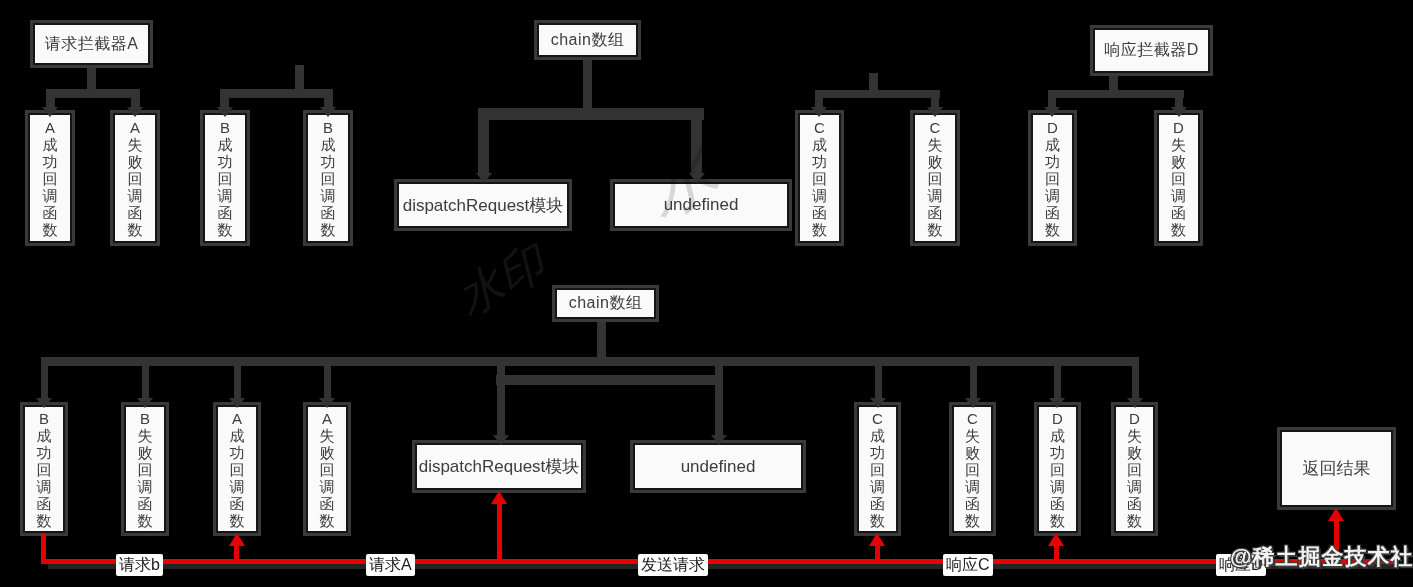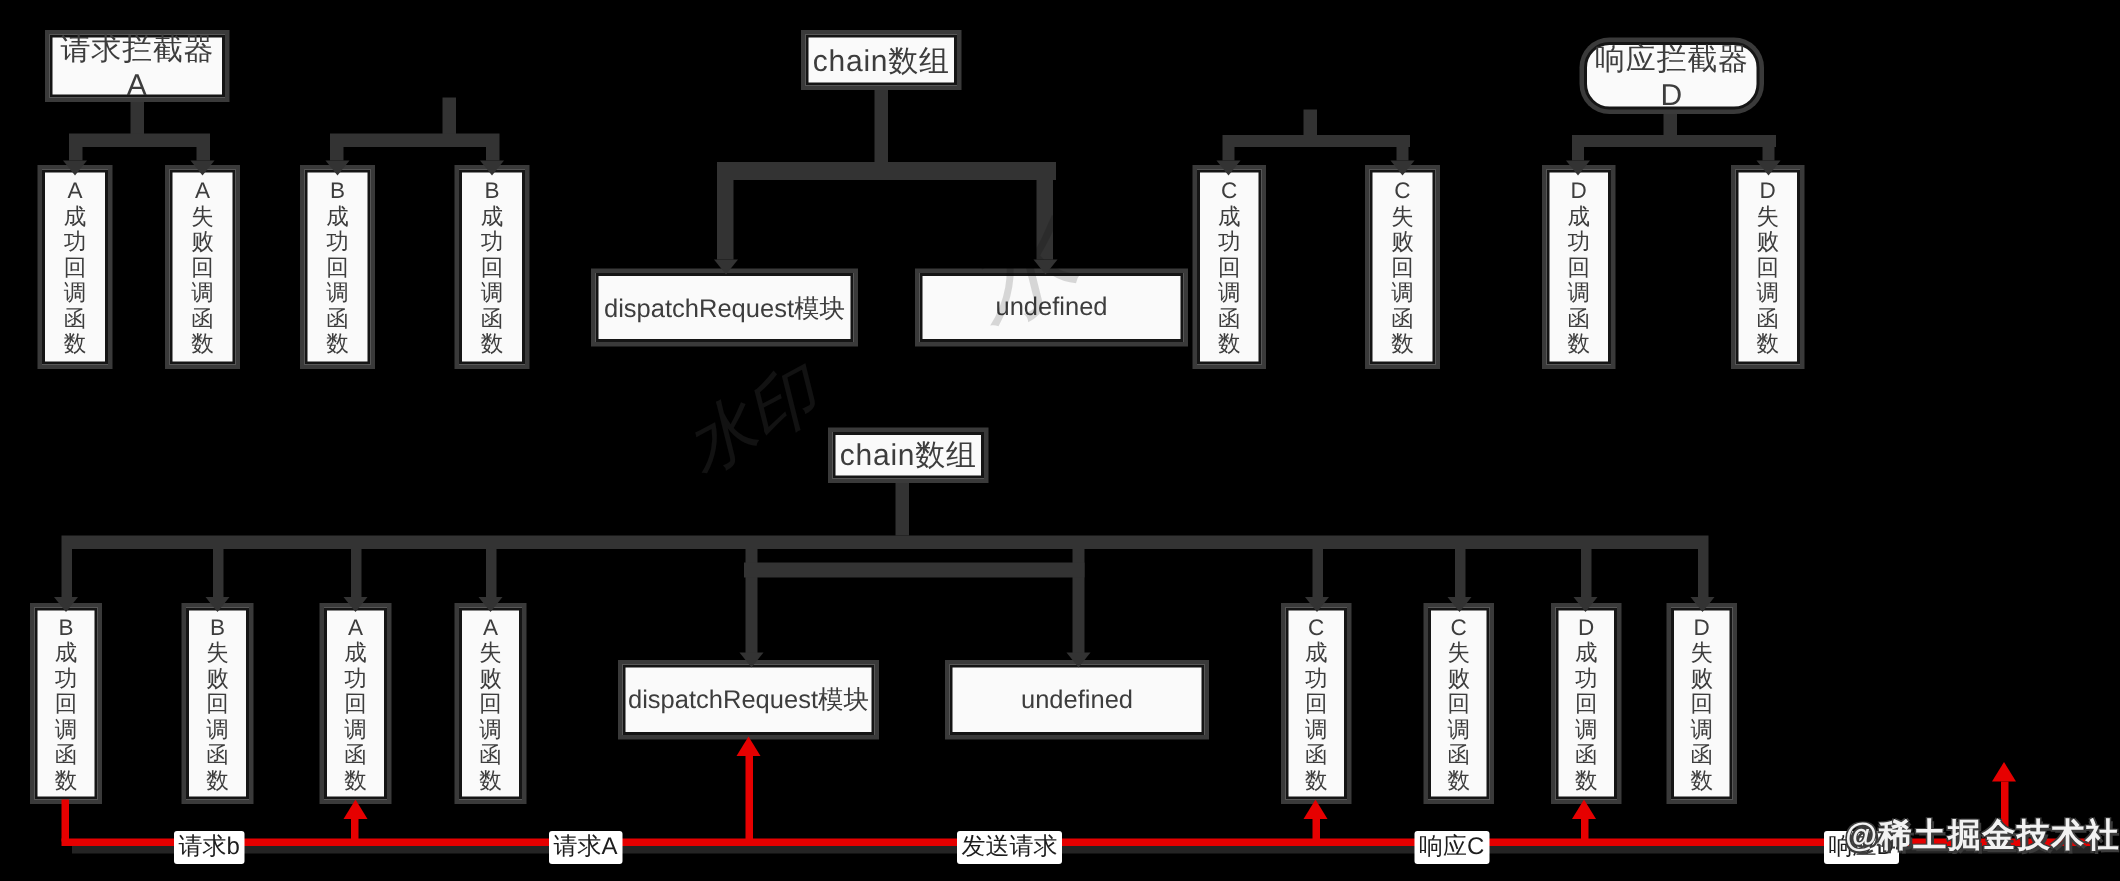--- a/index.html
+++ b/index.html
@@ -13,21 +13,21 @@
   .seg{position:absolute;background:var(--line,#333);z-index:1;}
   .box{
     position:absolute;z-index:2;
     background:var(--boxfill,#fafafa);
     border:2px solid var(--boxborder,#151515);
     box-shadow:0 0 0 3px var(--boxglow,#3a3a3a);
     color:var(--boxtext,#3d3d3d);
     display:flex;align-items:center;justify-content:center;
     box-sizing:border-box;text-align:center;
   }
-  .box.header{font-size:20px;letter-spacing:.5px;}
+  .box.header{font-size:16px;letter-spacing:.5px;}
   .box.wide{font-size:17px;}
   .box.vertical{flex-direction:column;font-size:15px;line-height:17px;}
   .box.vertical span{display:block;}
   .arrow-down{
     position:absolute;z-index:3;width:0;height:0;
     border-left:8px solid transparent;border-right:8px solid transparent;
     border-top:10px solid var(--line,#333);
   }
   .red-seg{position:absolute;background:var(--red,#e60000);z-index:4;}
   .red-shadow{position:absolute;background:#242424;z-index:1;}
@@ -111,21 +111,21 @@
     <div class="arrow-down" style="left: 229px; top: 398px;"></div>
     <div class="arrow-down" style="left: 319px; top: 398px;"></div>
     <div class="arrow-down" style="left: 870px; top: 398px;"></div>
     <div class="arrow-down" style="left: 965px; top: 398px;"></div>
     <div class="arrow-down" style="left: 1049px; top: 398px;"></div>
     <div class="arrow-down" style="left: 1127px; top: 398px;"></div>
     <div class="arrow-down" style="left: 493px; top: 435px;"></div>
     <div class="arrow-down" style="left: 711px; top: 435px;"></div>
     <div class="box header" style="left: 33px; top: 23px; width: 117px; height: 42px;">请求拦截器A</div>
     <div class="box header" style="left: 537px; top: 23px; width: 101px; height: 34px;">chain数组</div>
-    <div class="box header" style="left: 1056px; top: 28px; width: 117px; height: 45px; border-radius: 17px;">响应拦截器D</div>
+    <div class="box header" style="left: 1093px; top: 28px; width: 117px; height: 45px;">响应拦截器D</div>
     <div class="box vertical" style="left: 28px; top: 113px; width: 44px; height: 130px;">
       <span>A</span>
       <span>成</span>
       <span>功</span>
       <span>回</span>
       <span>调</span>
       <span>函</span>
       <span>数</span>
     </div>
     <div class="box vertical" style="left: 113px; top: 113px; width: 44px; height: 130px;">
@@ -261,20 +261,21 @@
     </div>
     <div class="box vertical" style="left: 1114px; top: 405px; width: 41px; height: 128px;">
       <span>D</span>
       <span>失</span>
       <span>败</span>
       <span>回</span>
       <span>调</span>
       <span>函</span>
       <span>数</span>
     </div>
+    <div class="box wide" style="left: 1280px; top: 430px; width: 113px; height: 77px;">返回结果</div>
     <div class="red-shadow" style="left: 48px; top: 564px; width: 1349px; height: 5px;"></div>
     <div class="red-seg" style="left: 41px; top: 533px; width: 5px; height: 28px;"></div>
     <div class="red-seg" style="left: 41px; top: 559px; width: 1356px; height: 5px;"></div>
     <div class="red-seg" style="left: 234px; top: 546px; width: 5px; height: 14px;"></div>
     <div class="red-seg" style="left: 497px; top: 504px; width: 5px; height: 57px;"></div>
     <div class="red-seg" style="left: 875px; top: 546px; width: 5px; height: 14px;"></div>
     <div class="red-seg" style="left: 1054px; top: 546px; width: 5px; height: 14px;"></div>
     <div class="red-seg" style="left: 1334px; top: 521px; width: 5px; height: 40px;"></div>
     <div class="arrow-up" style="left: 229px; top: 533px;"></div>
     <div class="arrow-up" style="left: 491px; top: 491px;"></div>

